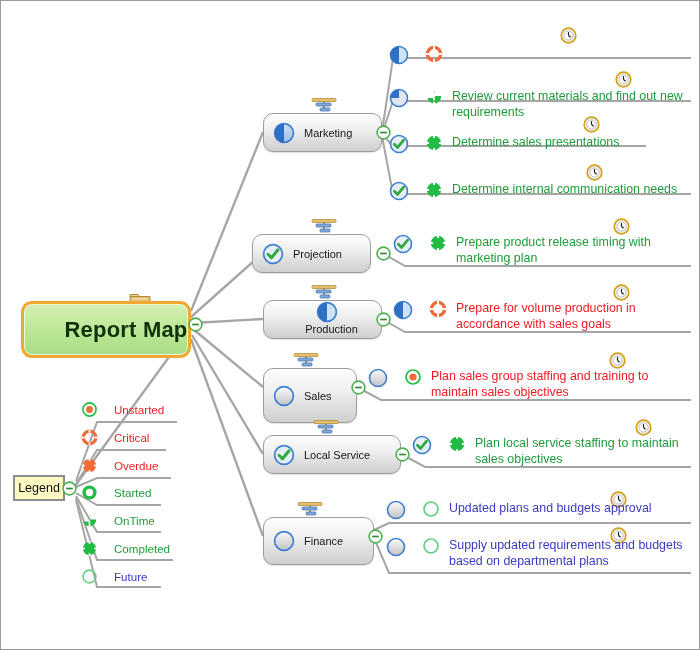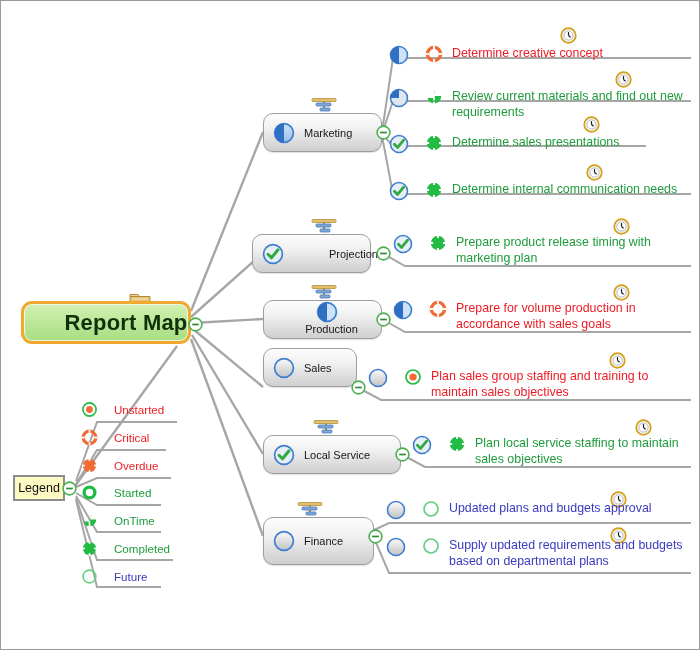--- a/index.html
+++ b/index.html
@@ -125,21 +125,21 @@
   </svg>
 
   <div class="folder-ico" style="left:128px;top:292px;">
     <svg viewBox="0 0 22 15" width="22" height="15">
       <path d="M1,3.5 L1,13.5 L21,13.5 L21,3.5 Z" fill="#e8c277" stroke="#b08b36" stroke-width="1"></path>
       <path d="M1,3.5 L1,1.5 L9,1.5 L10.5,3.5 Z" fill="#f0d49a" stroke="#b08b36" stroke-width="1"></path>
       <rect x="3.5" y="5.5" width="15" height="1" fill="#ffffff" opacity=".55"></rect>
     </svg>
   </div>
 
-  <div class="central" style="left:20px;top:300px;width:170px;height:43px;padding-left:40px;">
+  <div class="central" style="left:20px;top:300px;width:170px;height:57px;padding-left:40px;">
     <span class="label">Report Map</span>
   </div>
 
   <div class="collapse" style="left:187px;top:316px;">
     <svg viewBox="0 0 15 15" width="15" height="15">
       <circle cx="7.5" cy="7.5" r="6.4" fill="#ffffff" stroke="#4caf50" stroke-width="1.6"></circle>
       <line x1="4.2" y1="7.5" x2="10.8" y2="7.5" stroke="#2e8b35" stroke-width="1.7"></line>
     </svg>
   </div>
 
@@ -199,21 +199,20 @@
           <path d="M2.4,9 A6.6,6.6 0 0 1 9,2.4"></path>
         </g>
         <g stroke="#ffffff" stroke-width="1.9">
           <line x1="9" y1="1" x2="9" y2="4"></line>
             <line x1="9" y1="14" x2="9" y2="17"></line>
           <line x1="1" y1="9" x2="4" y2="9"></line>
             <line x1="14" y1="9" x2="17" y2="9"></line>
         </g>
       </svg>
     </span>
-    <span class="ttext">Determine creative concept</span>
   </div>
 
   <div class="clock" style="left:614px;top:70px;">
     <svg viewBox="0 0 17 17" width="17" height="17">
       <circle cx="8.5" cy="8.5" r="7.3" fill="#f3f4f6" stroke="#d4a017" stroke-width="1.7"></circle>
       <circle cx="8.5" cy="8.5" r="4.6" fill="#ffffff" stroke="#9aa0a8" stroke-width=".7"></circle>
       <line x1="8.5" y1="8.5" x2="8.5" y2="5.1" stroke="#1b1b1b" stroke-width="1.2"></line>
       <line x1="8.5" y1="8.5" x2="10.6" y2="10.2" stroke="#1b1b1b" stroke-width="1.2"></line>
     </svg>
   </div>
@@ -294,21 +293,21 @@
 
   <div class="taskbar-ico" style="left:310px;top:218px;">
     <svg viewBox="0 0 26 14" width="26" height="14">
       <rect x="1" y="0.5" width="24" height="3" rx="1" fill="#e3bf6e" stroke="#b2903c" stroke-width=".8"></rect>
       <rect x="12" y="3.5" width="2" height="8" fill="#b2903c"></rect>
       <rect x="5" y="5" width="15" height="3" rx="1" fill="#7fa8d8" stroke="#4a7ab5" stroke-width=".8"></rect>
       <rect x="9" y="10" width="10" height="3" rx="1" fill="#7fa8d8" stroke="#4a7ab5" stroke-width=".8"></rect>
     </svg>
   </div>
 
-  <div class="branch" style="left:251px;top:233px;width:119px;height:39px;gap:36px;">
+  <div class="branch" style="left:251px;top:233px;width:119px;height:39px;">
     <span class="ico">
       <svg viewBox="0 0 22 22" width="22" height="22">
         <circle cx="11" cy="11" r="9.4" fill="#e8eef6" stroke="#3f7fd0" stroke-width="1.7"></circle>
         <path d="M6,11.3 L9.5,14.8 L16,6.8" fill="none" stroke="#2faa40" stroke-width="3" stroke-linecap="round" stroke-linejoin="round"></path>
       </svg>
     </span>
     <span class="blabel">Projection</span>
   </div>
 
   <div class="collapse" style="left:375px;top:245px;">
@@ -409,21 +408,21 @@
 
   <div class="taskbar-ico" style="left:292px;top:352px;">
     <svg viewBox="0 0 26 14" width="26" height="14">
       <rect x="1" y="0.5" width="24" height="3" rx="1" fill="#e3bf6e" stroke="#b2903c" stroke-width=".8"></rect>
       <rect x="12" y="3.5" width="2" height="8" fill="#b2903c"></rect>
       <rect x="5" y="5" width="15" height="3" rx="1" fill="#7fa8d8" stroke="#4a7ab5" stroke-width=".8"></rect>
       <rect x="9" y="10" width="10" height="3" rx="1" fill="#7fa8d8" stroke="#4a7ab5" stroke-width=".8"></rect>
     </svg>
   </div>
 
-  <div class="branch" style="left:262px;top:347px;width:94px;height:39px;text-align:center;">
+  <div class="branch" style="left:262px;top:367px;width:94px;height:55px;text-align:center;">
     <span class="ico">
       <svg viewBox="0 0 22 22" width="22" height="22">
         <defs>
             <linearGradient id="pg0a" x1="0" y1="0" x2="0" y2="1">
           <stop offset="0" stop-color="#fbfbfb"></stop>
               <stop offset="1" stop-color="#c2c2c2"></stop>
             </linearGradient>
           </defs>
         <circle cx="11" cy="11" r="9.4" fill="url(#pg0a)" stroke="#3f7fd0" stroke-width="1.7"></circle>
       </svg>

